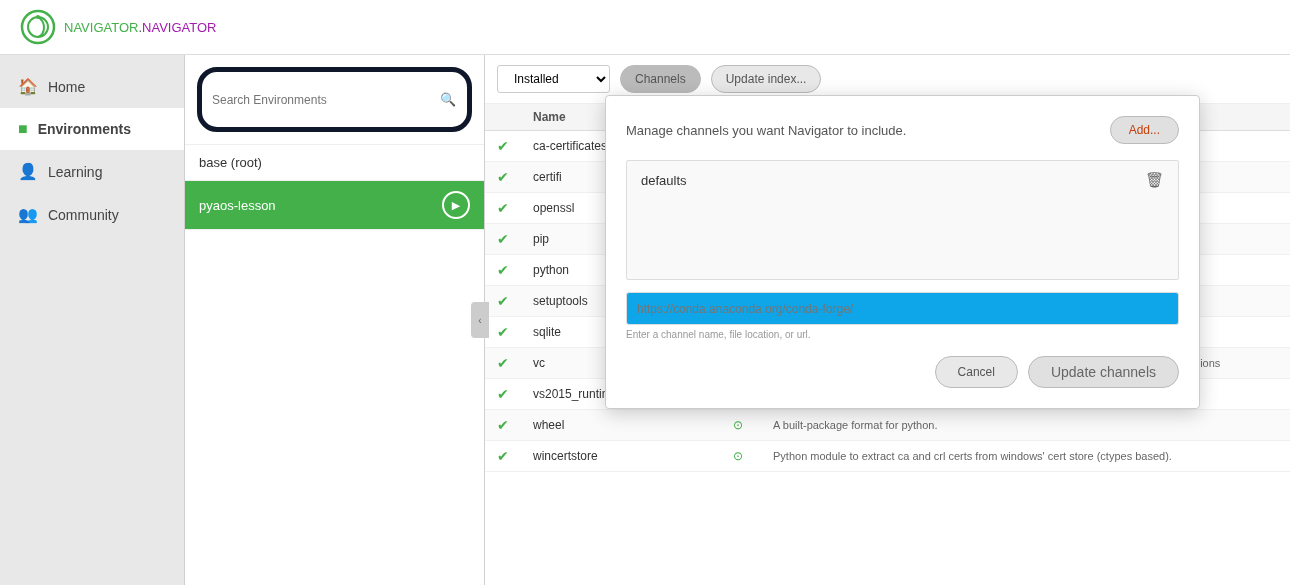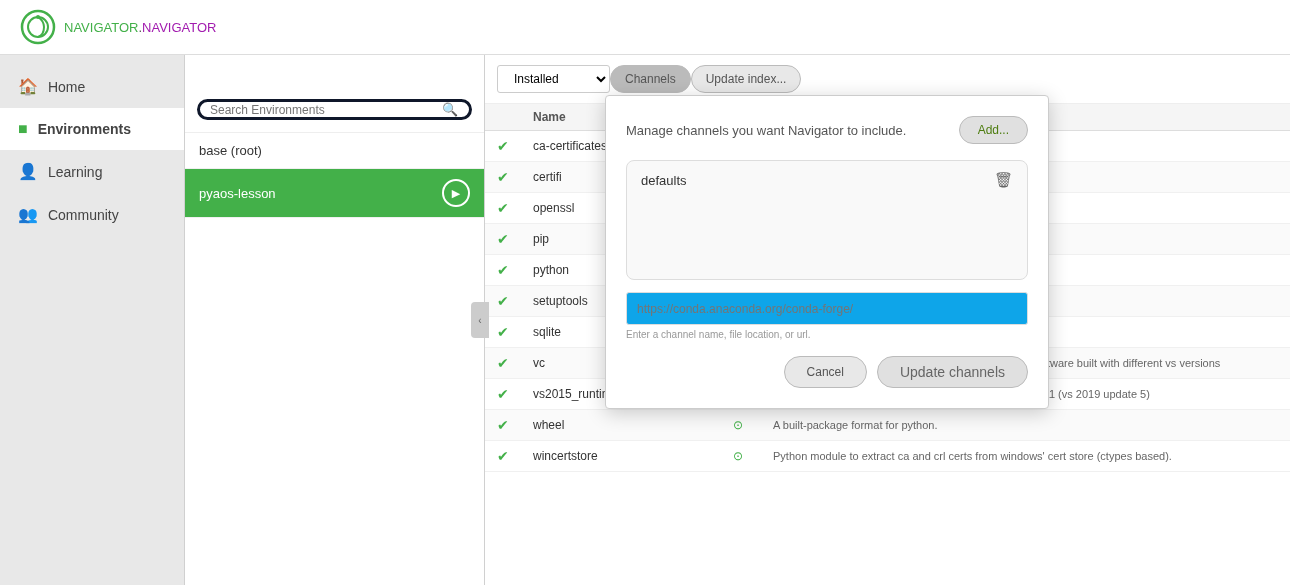--- a/index.html
+++ b/index.html
@@ -69,25 +69,24 @@
       display: flex;
       flex-direction: column;
     }
     #env-search-bar {
       padding: 12px;
       border-bottom: 1px solid #eee;
     }
     #env-search-wrap {
       display: flex;
       align-items: center;
-      border: 3px solid #0f172a;
+      border: 5px solid #0f172a;
       border-radius: 20px;
-      padding: 0 10px;
-      background: #fff;
-      margin-top: 32px;
+      padding: 20px 10px;
+      background: #fff;
     }
     #env-search-input {
       border: none;
       outline: none;
       flex: 1;
       font-size: 12px;
       color: #555;
       background: transparent;
     }
     #env-search-icon { color: #888; font-size: 13px; }
@@ -120,20 +119,21 @@
       flex: 1;
       background: #fff;
       display: flex;
       flex-direction: column;
       position: relative;
     }
     #pkg-toolbar {
       display: flex;
       align-items: center;
       padding: 10px 12px;
+      gap: 10px;
       border-bottom: 1px solid #eee;
     }
     #pkg-filter-select {
       padding: 5px 12px;
       border: 1px solid #ccc;
       border-radius: 3px;
       font-size: 12px;
       background: #fff;
       cursor: pointer;
     }
@@ -195,46 +195,46 @@
     
     #modal-overlay {
       position: absolute;
       top: 0; left: 0; right: 0; bottom: 0;
       z-index: 100;
     }
     #channels-modal {
       position: absolute;
       top: 40px;
       left: 120px;
-      width: 444px;
+      width: 595px;
       background: #fff;
       border: 1px solid #ccc;
       border-radius: 4px;
       box-shadow: 0 4px 20px rgba(0,0,0,0.2);
       padding: 20px;
     }
     #modal-header {
       display: flex;
       align-items: center;
       justify-content: space-between;
       margin-bottom: 16px;
     }
     #modal-title { font-size: 13px; color: #555; }
     #modal-add-btn {
       padding: 6px 18px;
       border-radius: 20px;
       border: 1px solid #bbb;
       background: #e0e0e0;
       font-size: 12px;
       cursor: pointer;
-      color: #4d7c0f;
+      color: #c2410c;
     }
     #channels-list {
       border: 1px solid #ddd;
-      border-radius: 8px;
+      border-radius: 2px;
       margin-bottom: 12px;
       background: #f9f9f9;
       min-height: 120px;
     }
     .channel-row {
       display: flex;
       align-items: center;
       justify-content: space-between;
       padding: 10px 14px;
       border-bottom: 1px solid #eee;

